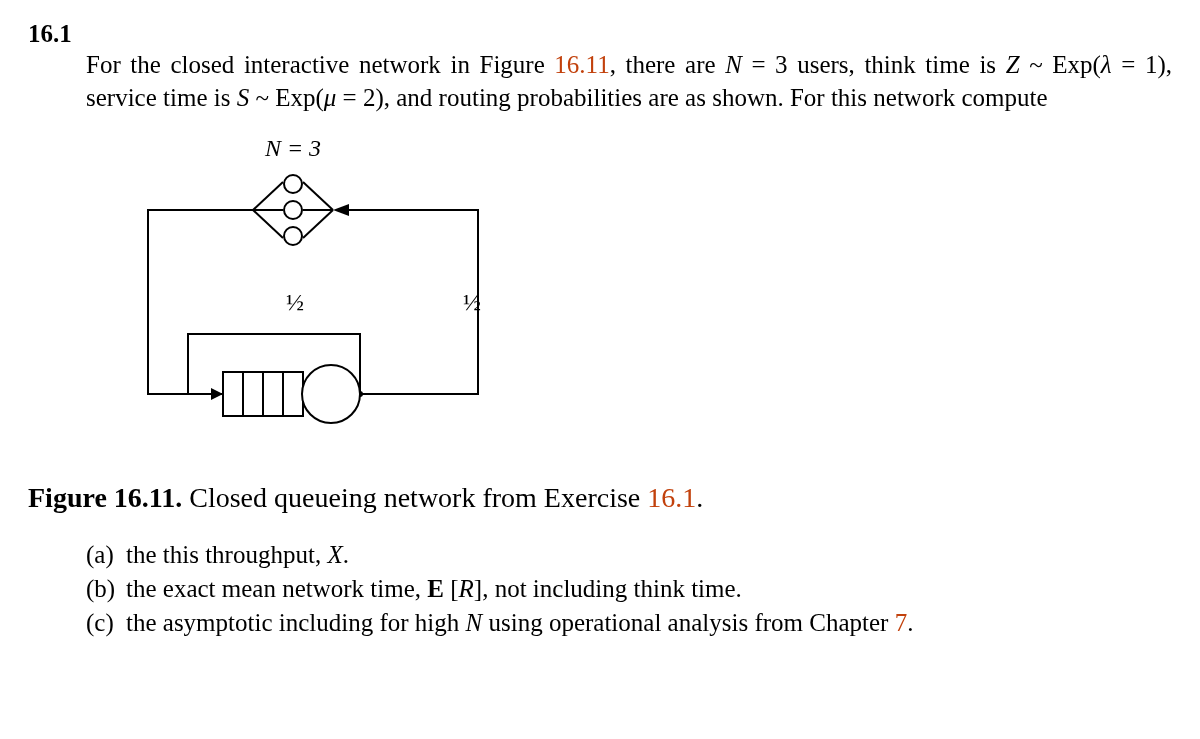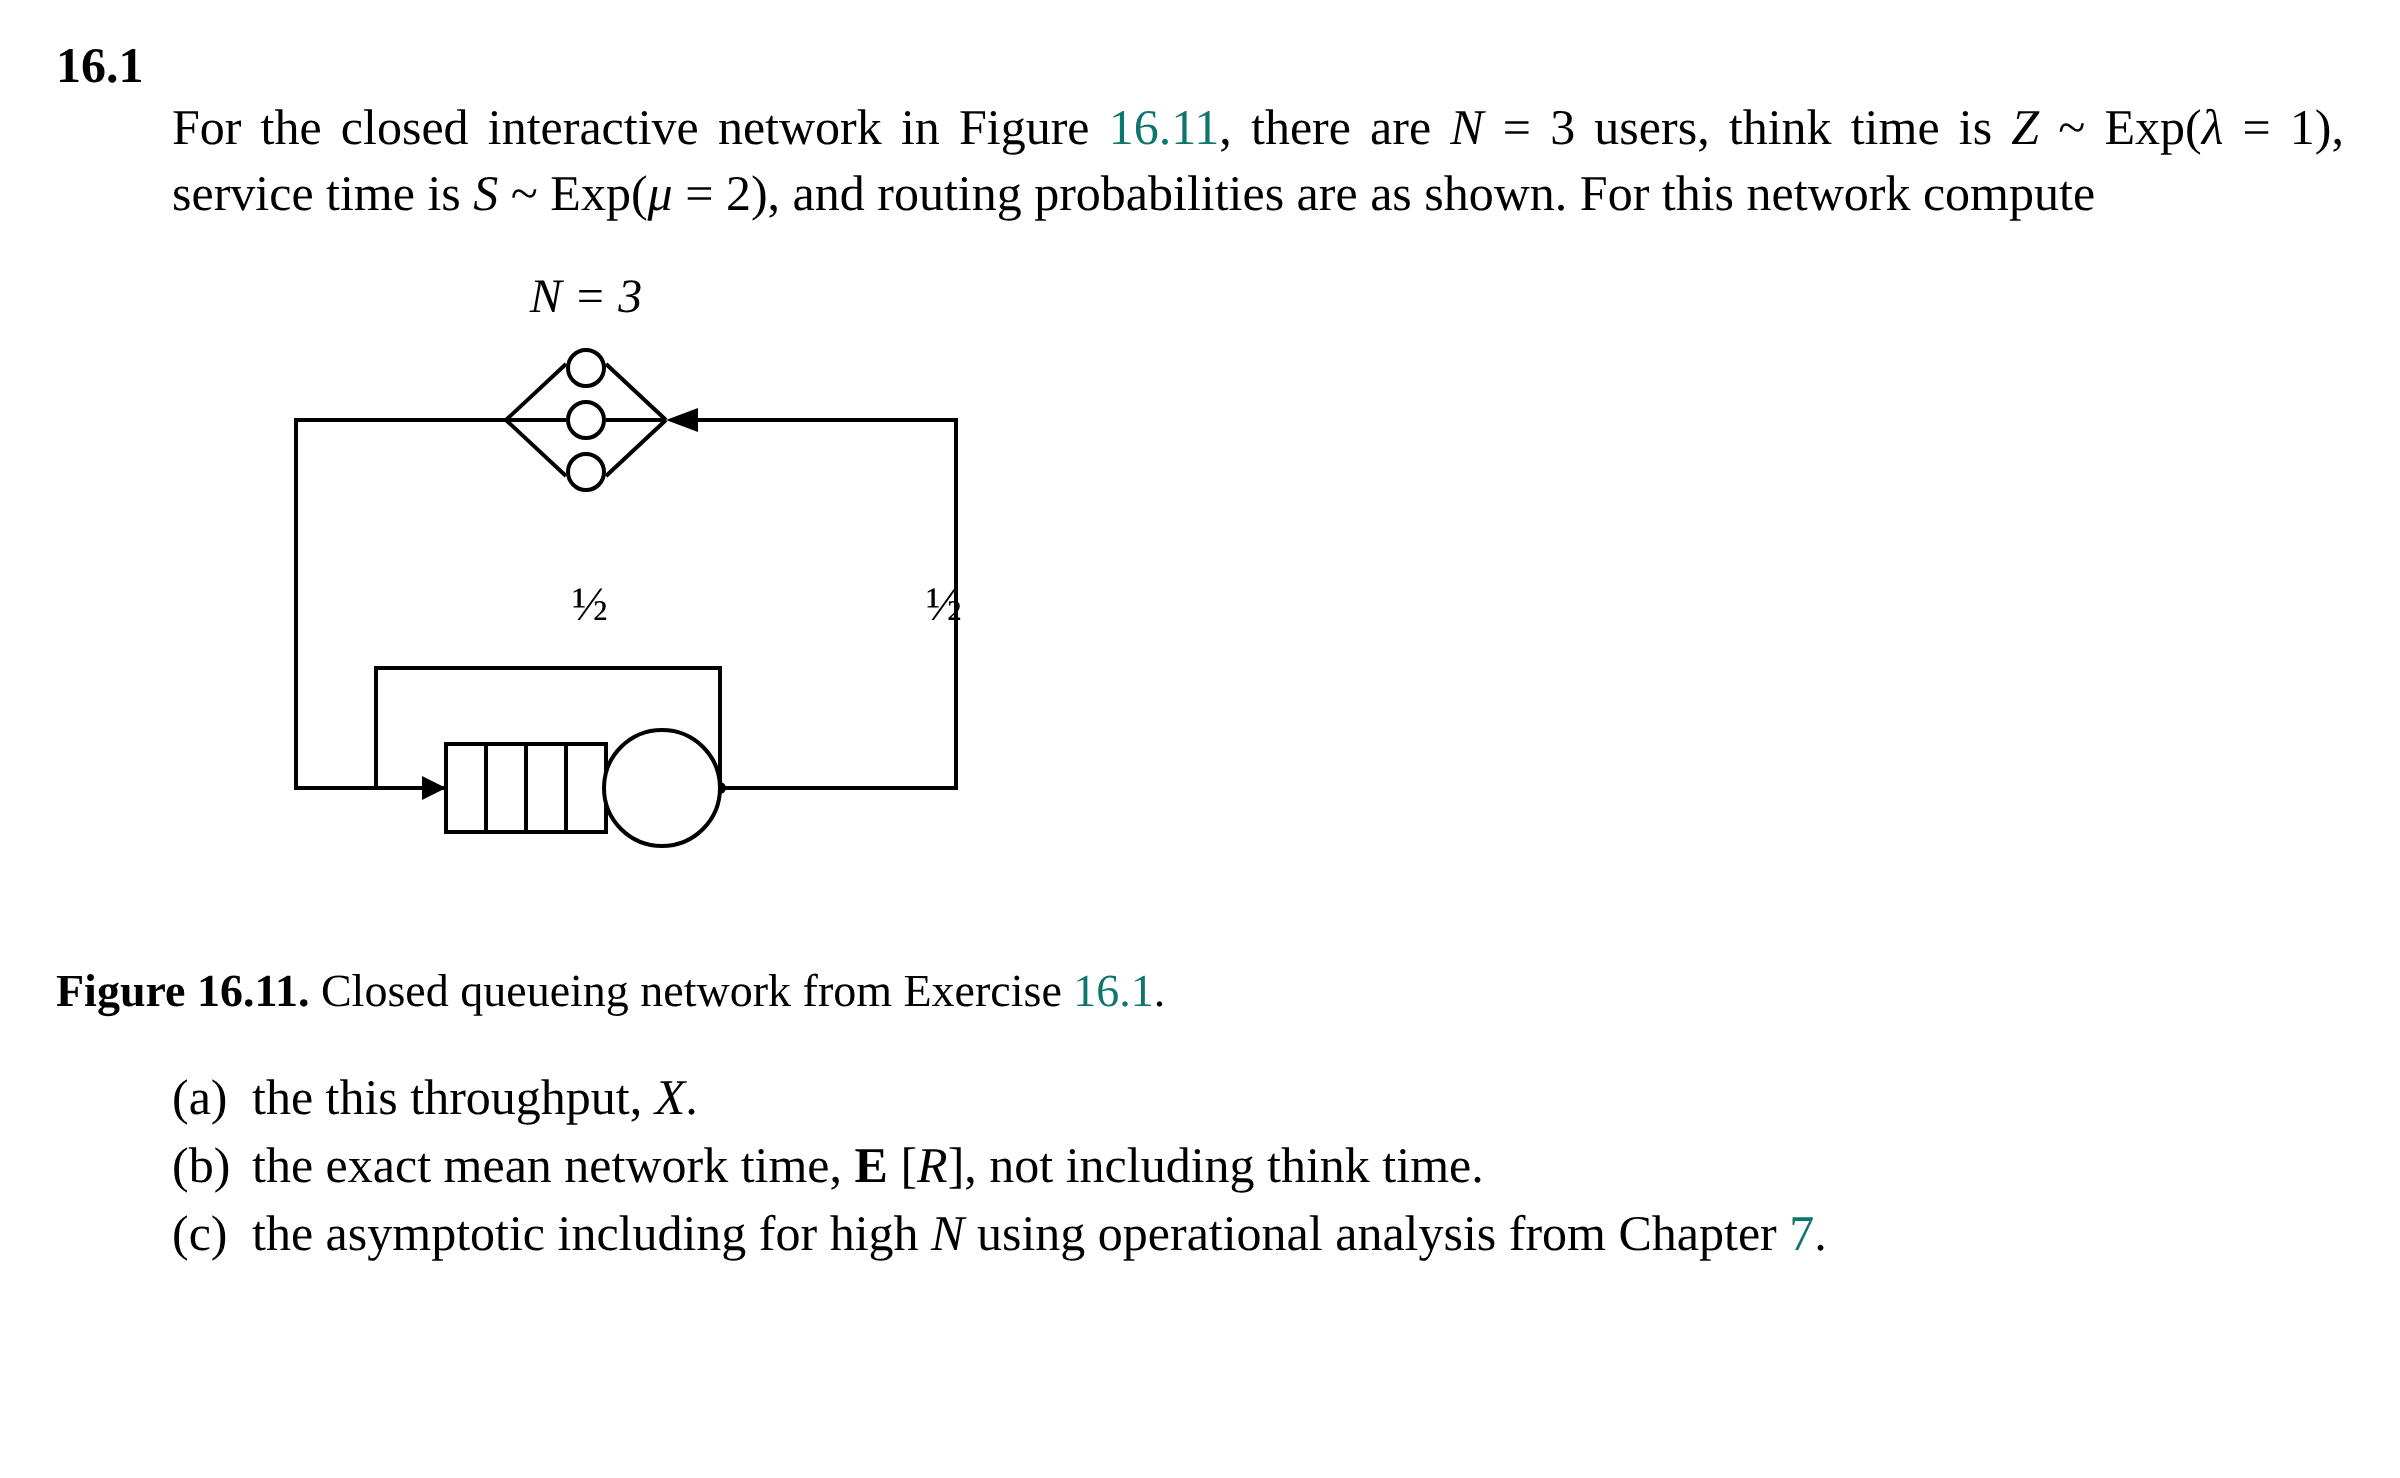--- a/index.html
+++ b/index.html
@@ -14,33 +14,33 @@
   }
   .page {
     padding: 20px 28px 0 28px;
   }
   .heading-row {
     display: flex;
     align-items: baseline;
     gap: 12px;
     font-weight: bold;
   }
-  .link-ref { color: #0f766e; }
+  .link-ref { color: #c2410c; }
   .body-para {
     margin: 0 0 0 58px;
     text-align: justify;
     line-height: 1.32;
   }
   .figure-wrap {
     margin-top: 20px;
   }
   .svg-holder { display: inline-block; }
   .caption {
     margin-top: 22px;
-    font-size: 23px;
+    font-size: 28px;
   }
   .caption .figlabel { font-weight: bold; }
   .list {
     margin: 24px 0 0 58px;
   }
   .list-item {
     display: flex;
     align-items: flex-start;
     text-align: justify;
     line-height: 1.32;

